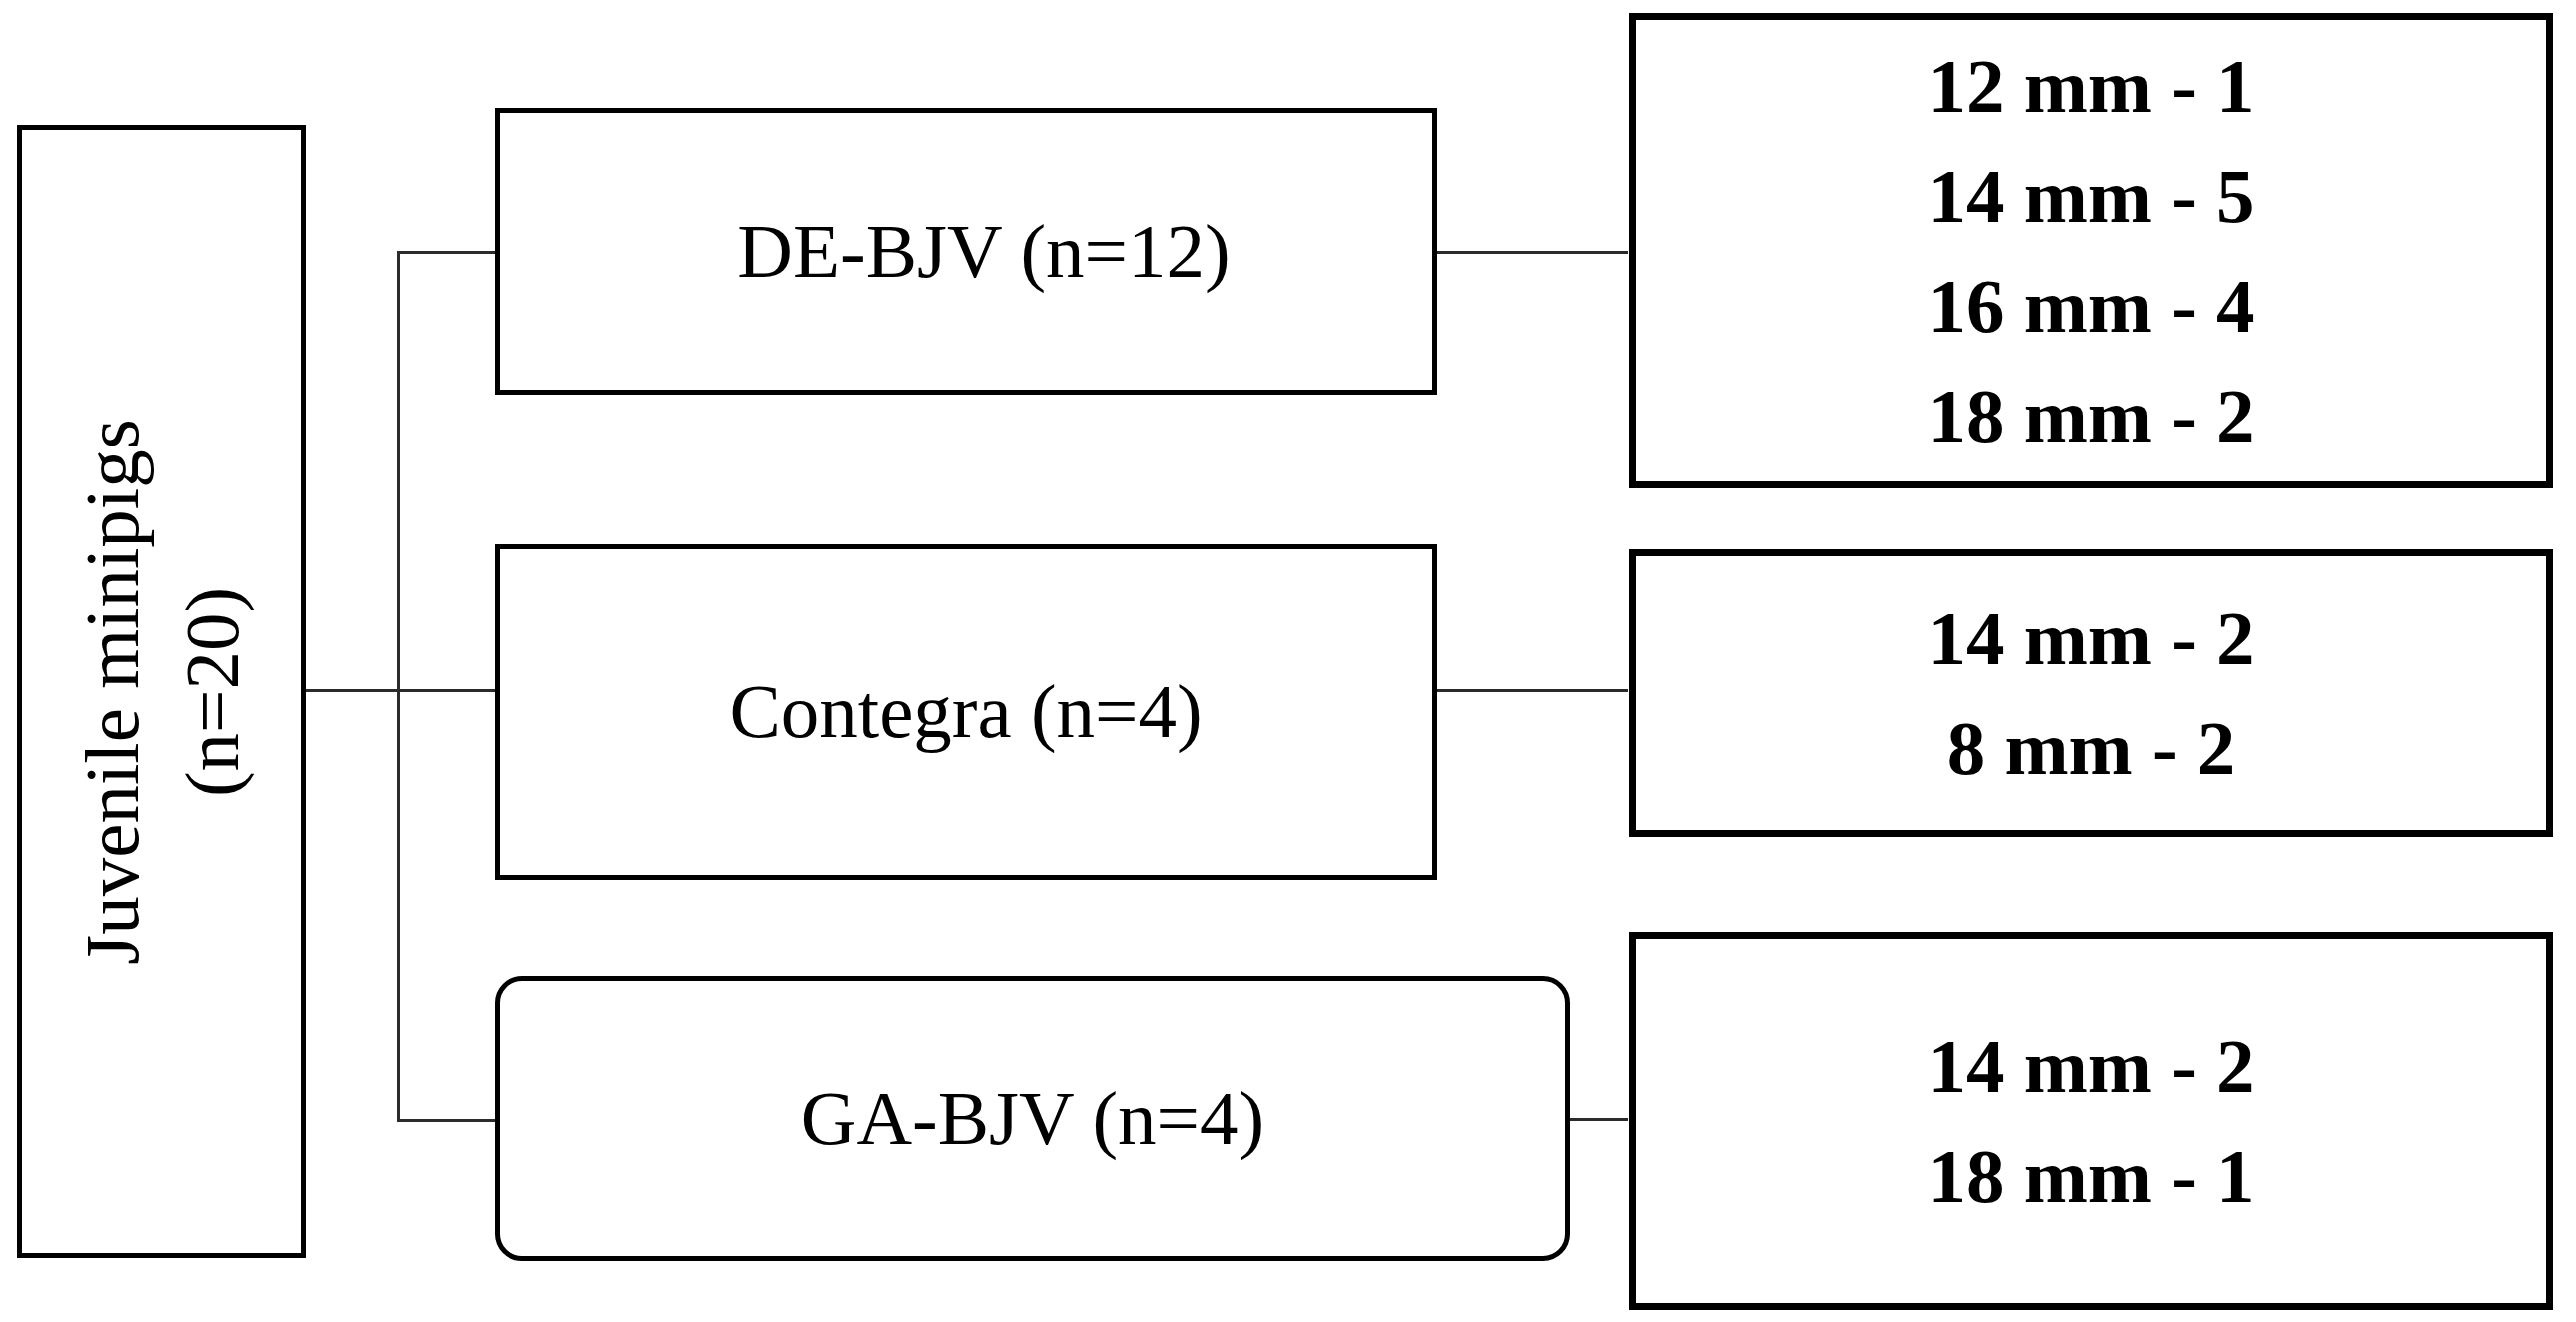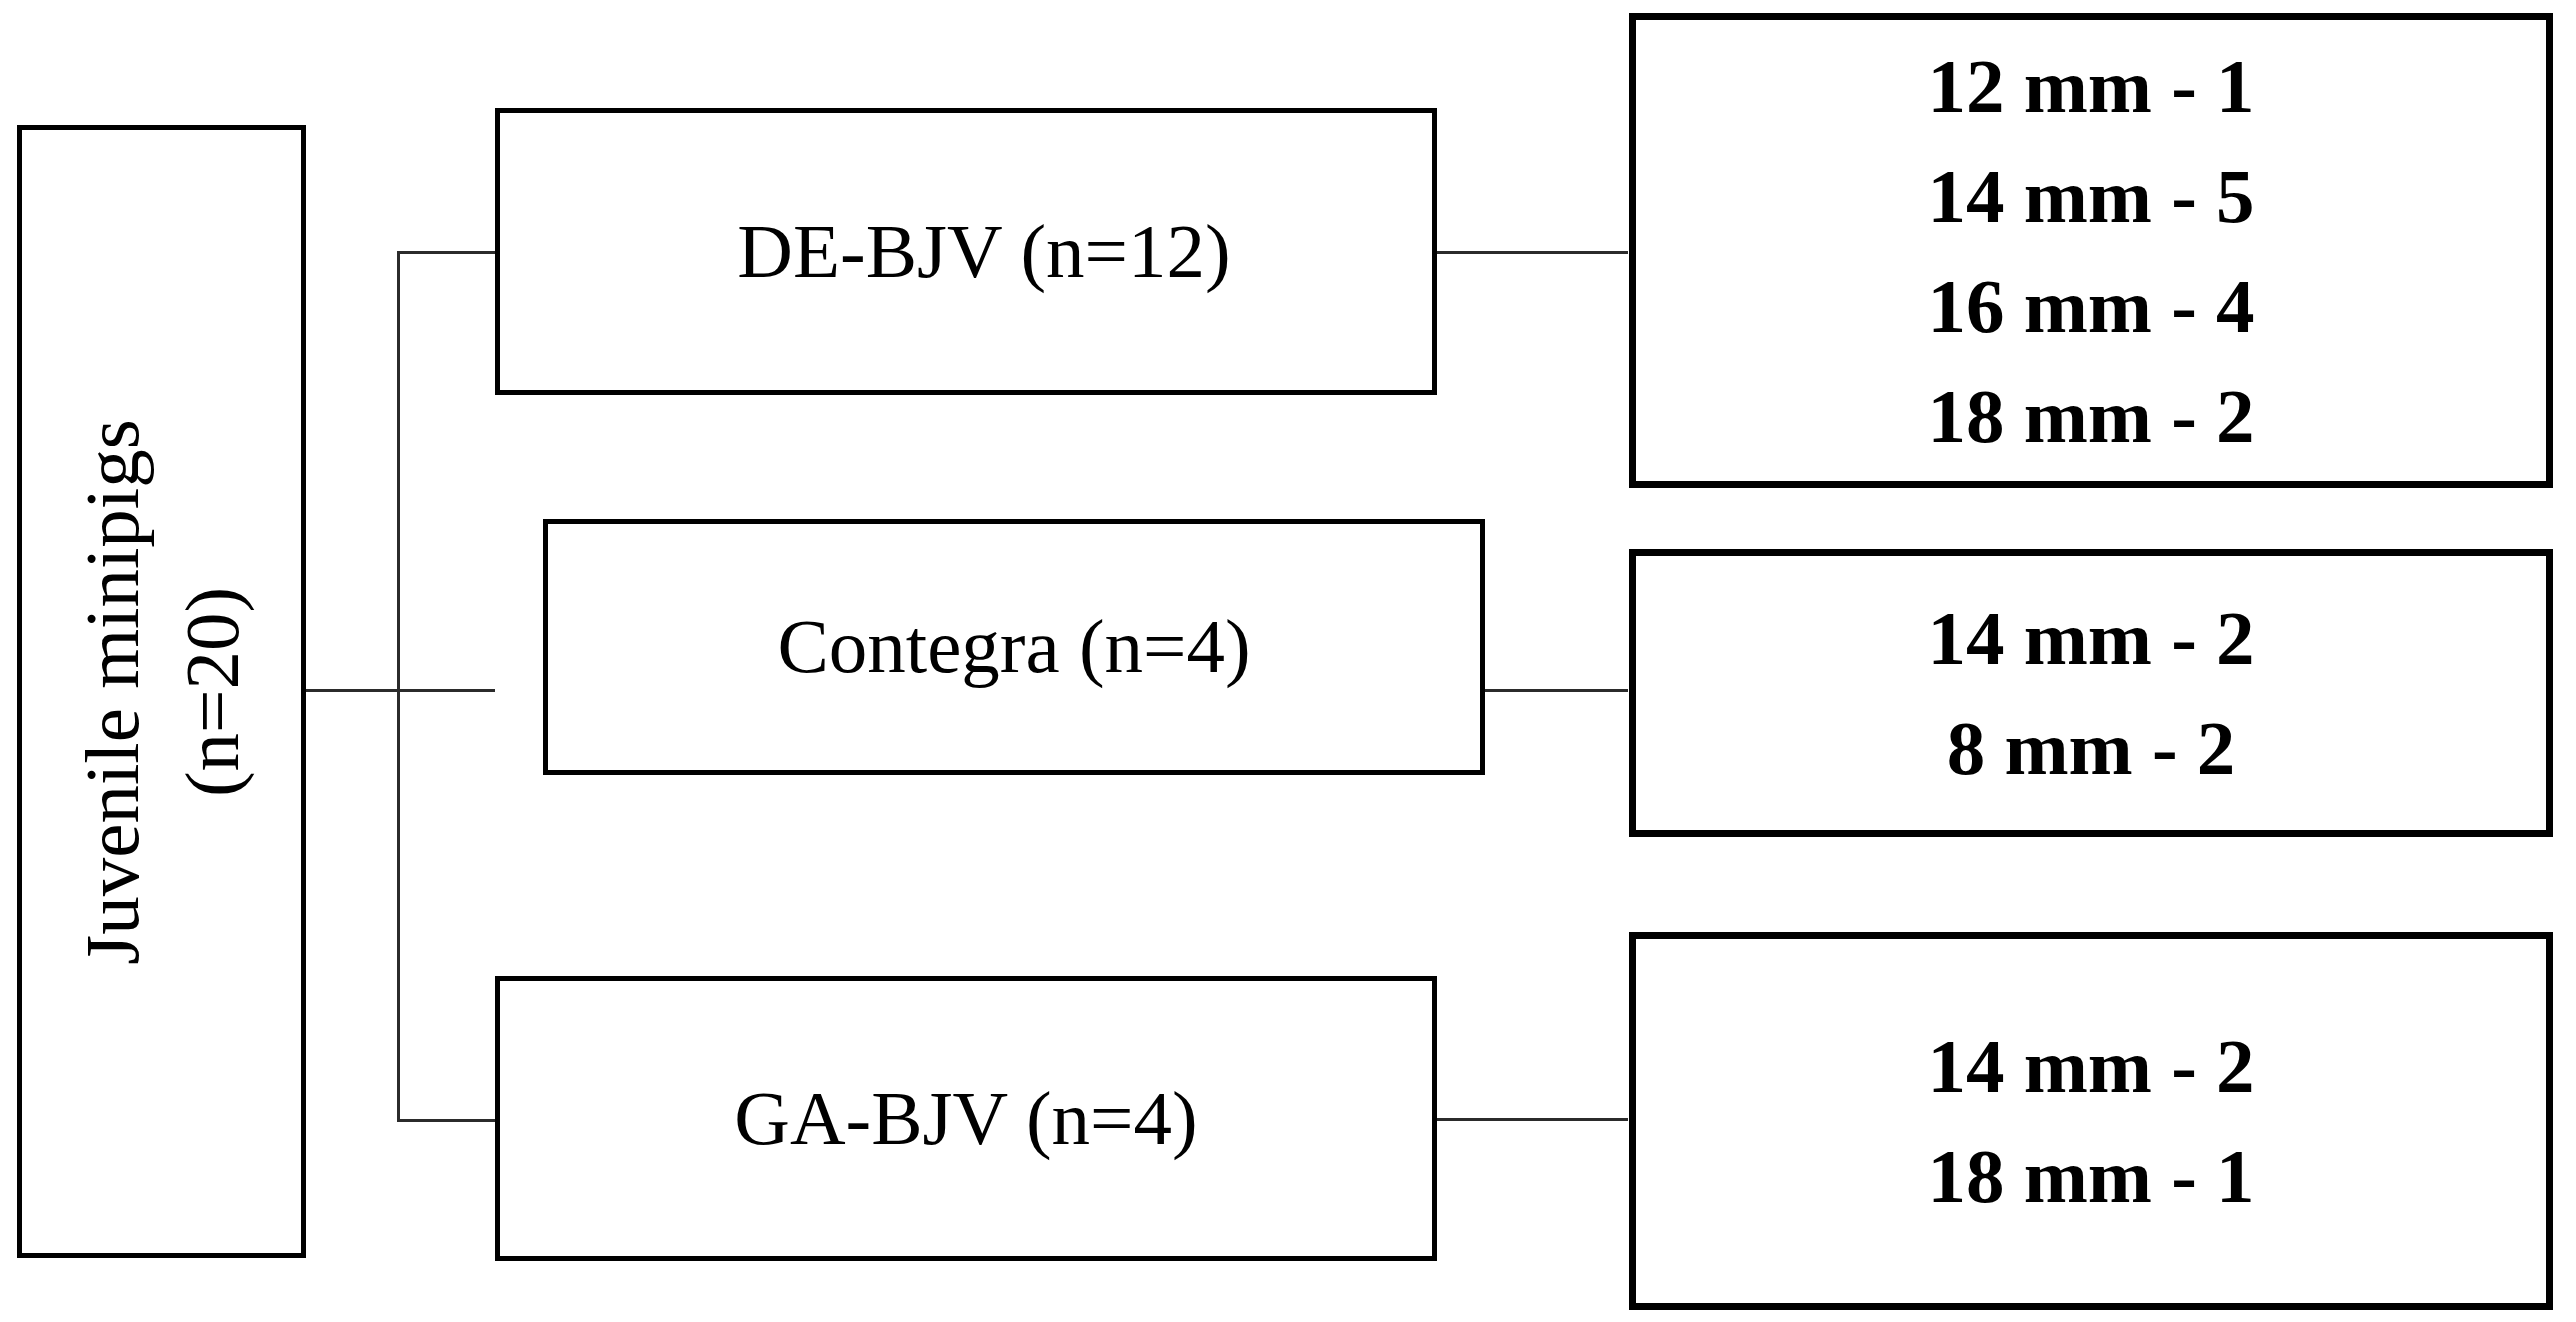--- a/index.html
+++ b/index.html
@@ -78,25 +78,25 @@
     <div class="rotated">
       <div class="line">Juvenile minipigs</div>
       <div class="line">(n=20)</div>
     </div>
   </div>
 
   <div class="box" style="left:495px; top:108px; width:942px; height:287px;padding-left:36px;">
     <div class="label">DE-BJV (n=12)</div>
   </div>
 
-  <div class="box" style="left:495px; top:519px; width:942px; height:256px;margin-left:48px;">
+  <div class="box" style="left:495px; top:544px; width:942px; height:336px;">
     <div class="label">Contegra (n=4)</div>
   </div>
 
-  <div class="box" style="left:495px; top:976px; width:942px; height:285px;">
+  <div class="box" style="left:495px; top:976px; width:1075px; height:285px;border-radius:27px;">
     <div class="label">GA-BJV (n=4)</div>
   </div>
 
   <div class="box thick" style="left:1629px; top:13px; width:924px; height:475px;">
     <div class="size-list">
       <div>12 mm - 1</div>
       <div>14 mm - 5</div>
       <div>16 mm - 4</div>
       <div>18 mm - 2</div>
     </div>

